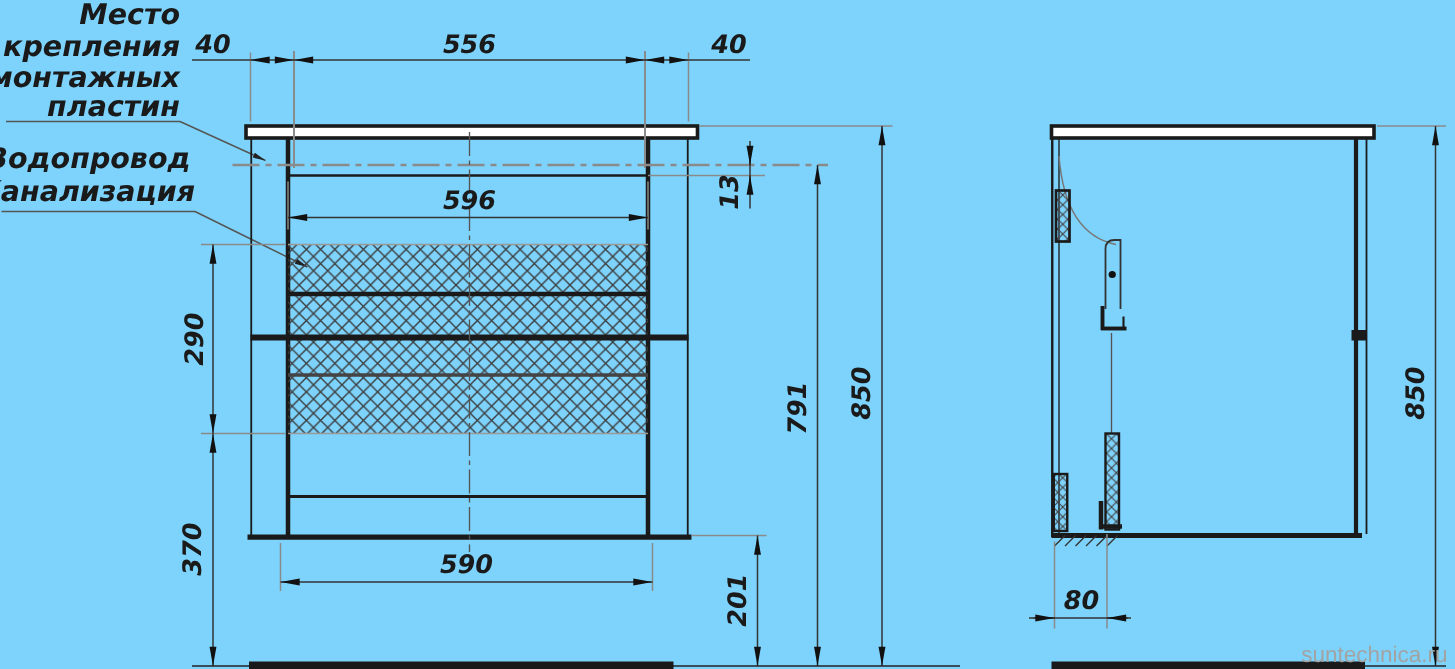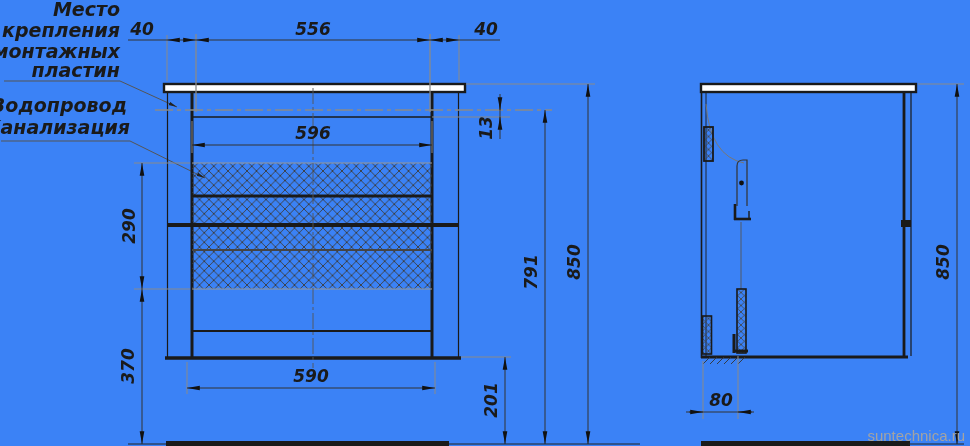--- a/index.html
+++ b/index.html
@@ -1,16 +1,16 @@
 <!DOCTYPE html>
 <html><head>
 <meta charset="utf-8">
 <style>
   html,body{margin:0;padding:0;background:#ffffff;}
-  .stage{position:relative;width:970px;height:446px;background:#3b82f6;overflow:hidden;}
+  .stage{position:relative;width:970px;height:446px;background:#7dd3fc;overflow:hidden;}
   svg{display:block;}
   .lbl{font:bold italic 19px "DejaVu Sans", sans-serif;fill:#1a1a1a;}
   .dim{font:bold italic 17px "DejaVu Sans", sans-serif;fill:#1a1a1a;}
   .wm{font:15px "Liberation Sans", sans-serif;fill:#a3a3a3;}
   .thin{stroke:#1a1a1a;stroke-width:1.2;fill:none;}
   .thick{stroke:#1a1a1a;fill:none;}
   .ext{stroke:#8a8a8a;stroke-width:1;fill:none;}
   .dln{stroke:#333333;stroke-width:1;fill:none;}
 </style>
 </head>

